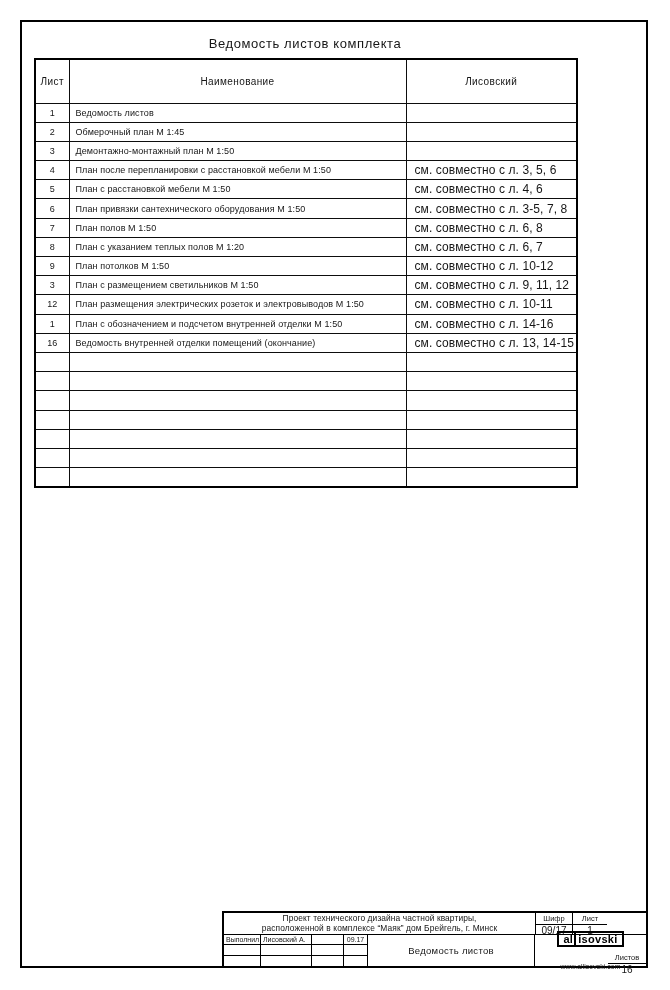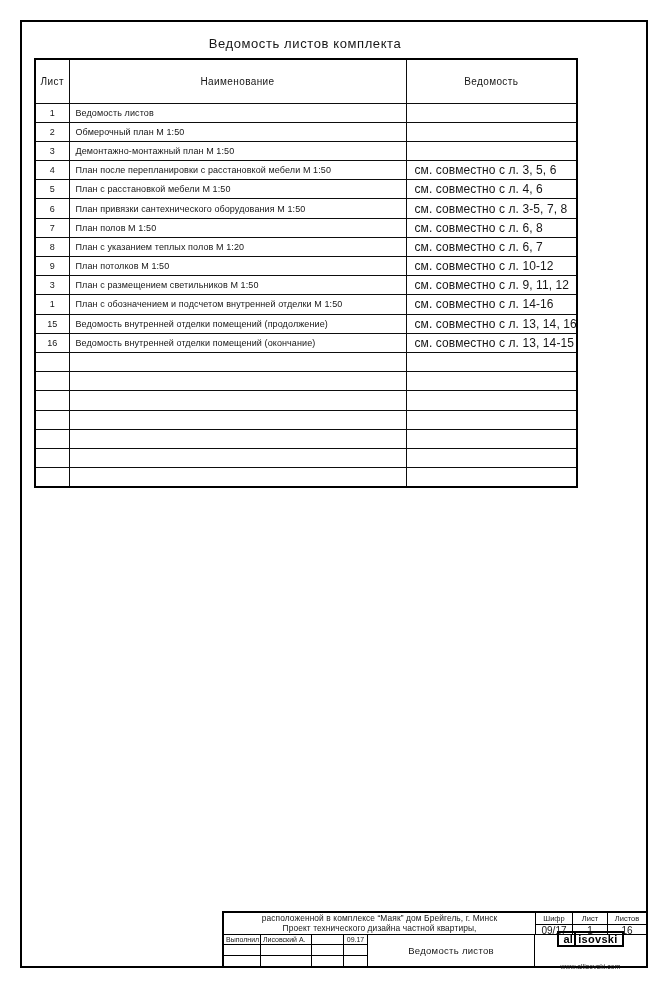--- a/index.html
+++ b/index.html
@@ -45,21 +45,21 @@
   .tb-project{
     width:311px;box-sizing:border-box;flex:0 0 auto;
     display:flex;flex-direction:column;justify-content:center;
     text-align:center;font-size:8.4px;line-height:1.13;letter-spacing:0.1px;color:#161616;
   }
   .tb-stat{
     display:flex;flex-direction:column;border-left:1.5px solid #000;box-sizing:border-box;
   }
   .tb-stat.w-cipher{width:37px;flex:0 0 auto;}
   .tb-stat.w-sheet{width:35px;flex:0 0 auto;}
-  .tb-stat.w-sheets{flex:1;}
+  .tb-stat.w-sheets{flex:1;margin-top:39px;}
   .tb-stat-label{
     height:11px;line-height:11px;border-bottom:1.5px solid #000;
     text-align:center;font-size:7.5px;color:#161616;
   }
   .tb-stat-value{
     flex:1;display:flex;align-items:center;justify-content:center;
     font-size:10px;color:#161616;
   }
   .tb-bottom{display:flex;flex:1;min-height:0;}
   .tb-sig-grid{
@@ -105,33 +105,33 @@
   <table class="sheet-table">
     <colgroup>
       <col style="width:34px">
       <col style="width:337px">
       <col style="width:171px">
     </colgroup>
     <thead>
       <tr>
         <th>Лист</th>
         <th>Наименование</th>
-        <th>Ведомость</th>
+        <th>Лисовский</th>
       </tr>
     </thead>
     <tbody>
   <tr>
     <td class="c-num">1</td>
     <td class="c-name">Ведомость листов</td>
     <td class="c-note"></td>
   </tr>
 
   <tr>
     <td class="c-num">2</td>
-    <td class="c-name">Обмерочный план М 1:50</td>
+    <td class="c-name">Обмерочный план М 1:45</td>
     <td class="c-note"></td>
   </tr>
 
   <tr>
     <td class="c-num">3</td>
     <td class="c-name">Демонтажно-монтажный план М 1:50</td>
     <td class="c-note"></td>
   </tr>
 
   <tr>
@@ -170,33 +170,33 @@
     <td class="c-note">см. совместно с л. 10-12</td>
   </tr>
 
   <tr>
     <td class="c-num">3</td>
     <td class="c-name">План с размещением светильников М 1:50</td>
     <td class="c-note">см. совместно с л. 9, 11, 12</td>
   </tr>
 
 
+  <tr>
+    <td class="c-num">12</td>
+    <td class="c-name">План размещения электрических розеток и электровыводов М 1:50</td>
+    <td class="c-note">см. совместно с л. 10-11</td>
+  </tr>
 
   <tr>
     <td class="c-num">1</td>
     <td class="c-name">План с обозначением и подсчетом внутренней отделки М 1:50</td>
     <td class="c-note">см. совместно с л. 14-16</td>
   </tr>
 
 
-  <tr>
-    <td class="c-num">15</td>
-    <td class="c-name">Ведомость внутренней отделки помещений (продолжение)</td>
-    <td class="c-note">см. совместно с л. 13, 14, 16</td>
-  </tr>
 
   <tr>
     <td class="c-num">16</td>
     <td class="c-name">Ведомость внутренней отделки помещений (окончание)</td>
     <td class="c-note">см. совместно с л. 13, 14-15</td>
   </tr>
 
   <tr>
     <td class="c-num"></td>
     <td class="c-name"></td>
@@ -237,22 +237,22 @@
     <td class="c-num"></td>
     <td class="c-name"></td>
     <td class="c-note"></td>
   </tr>
 </tbody>
   </table>
 
   <div class="title-block">
     <div class="tb-top">
       <div class="tb-project">
+        <div>Проект технического дизайна частной квартиры,</div>
         <div>расположенной в комплексе “Маяк” дом Брейгель, г. Минск</div>
-        <div>Проект технического дизайна частной квартиры,</div>
       </div>
       <div class="tb-stat w-cipher">
         <div class="tb-stat-label">Шифр</div>
         <div class="tb-stat-value">09/17</div>
       </div>
       <div class="tb-stat w-sheet">
         <div class="tb-stat-label">Лист</div>
         <div class="tb-stat-value">1</div>
       </div>
       <div class="tb-stat w-sheets">

